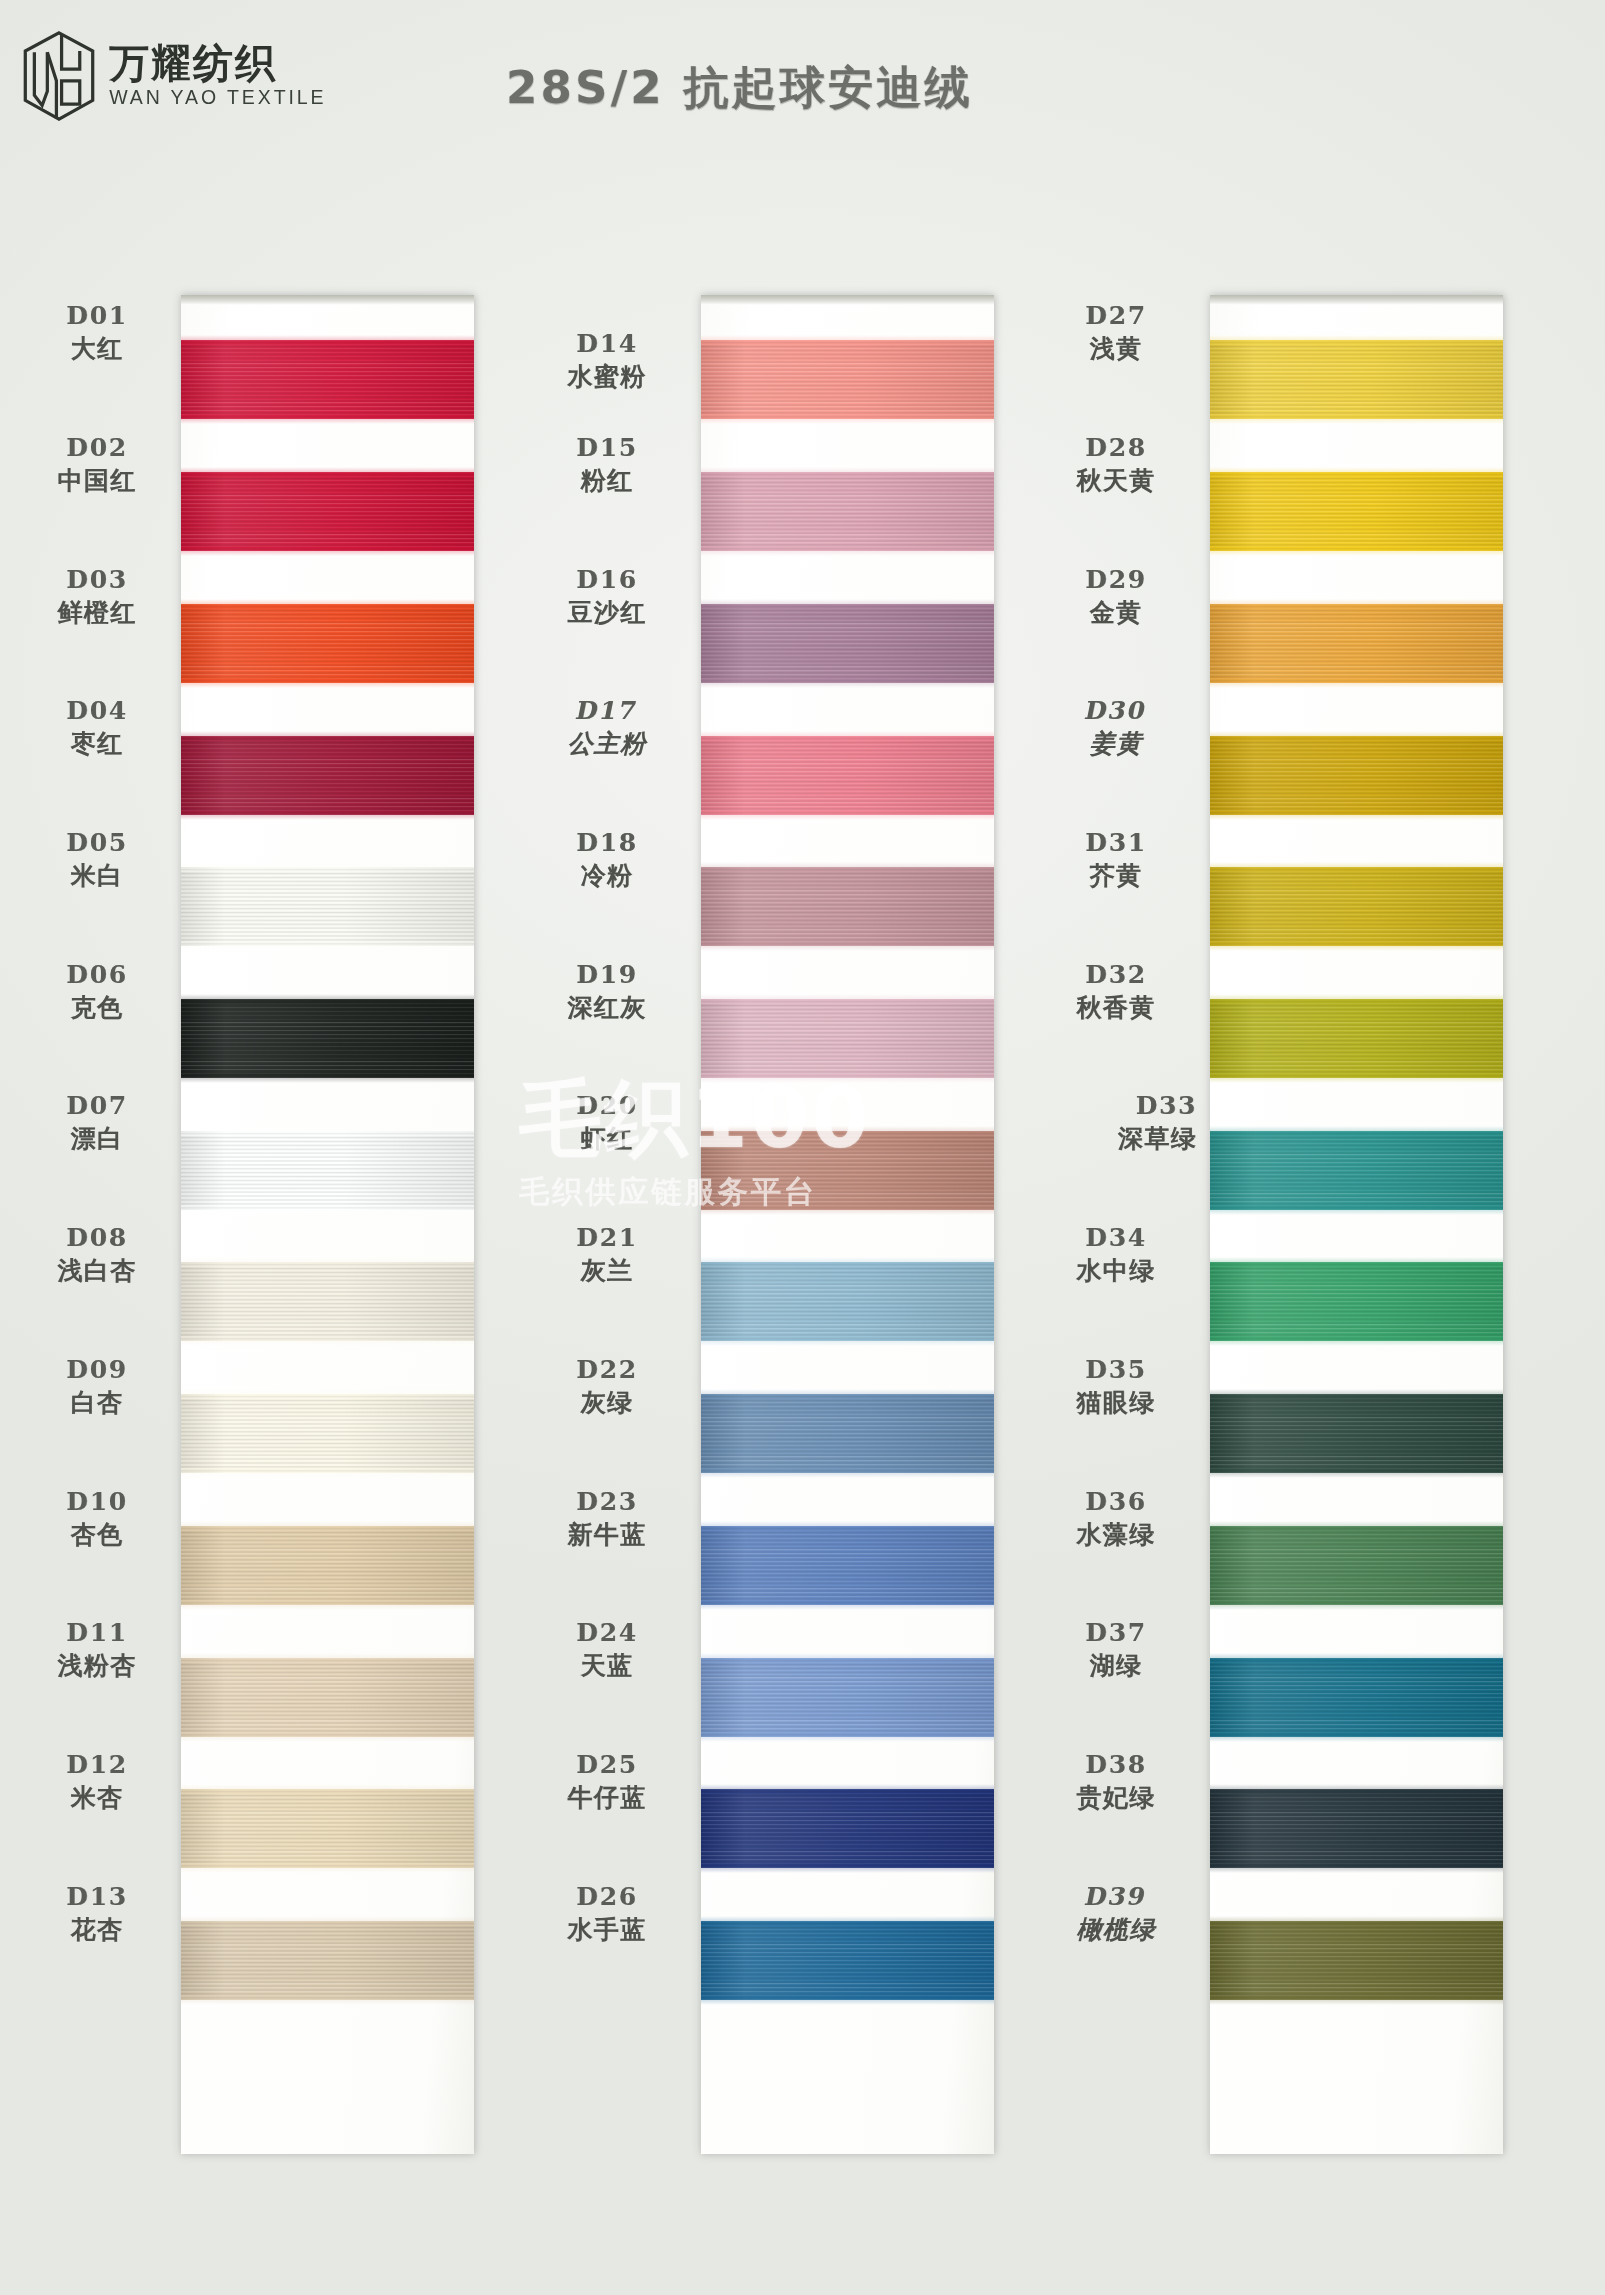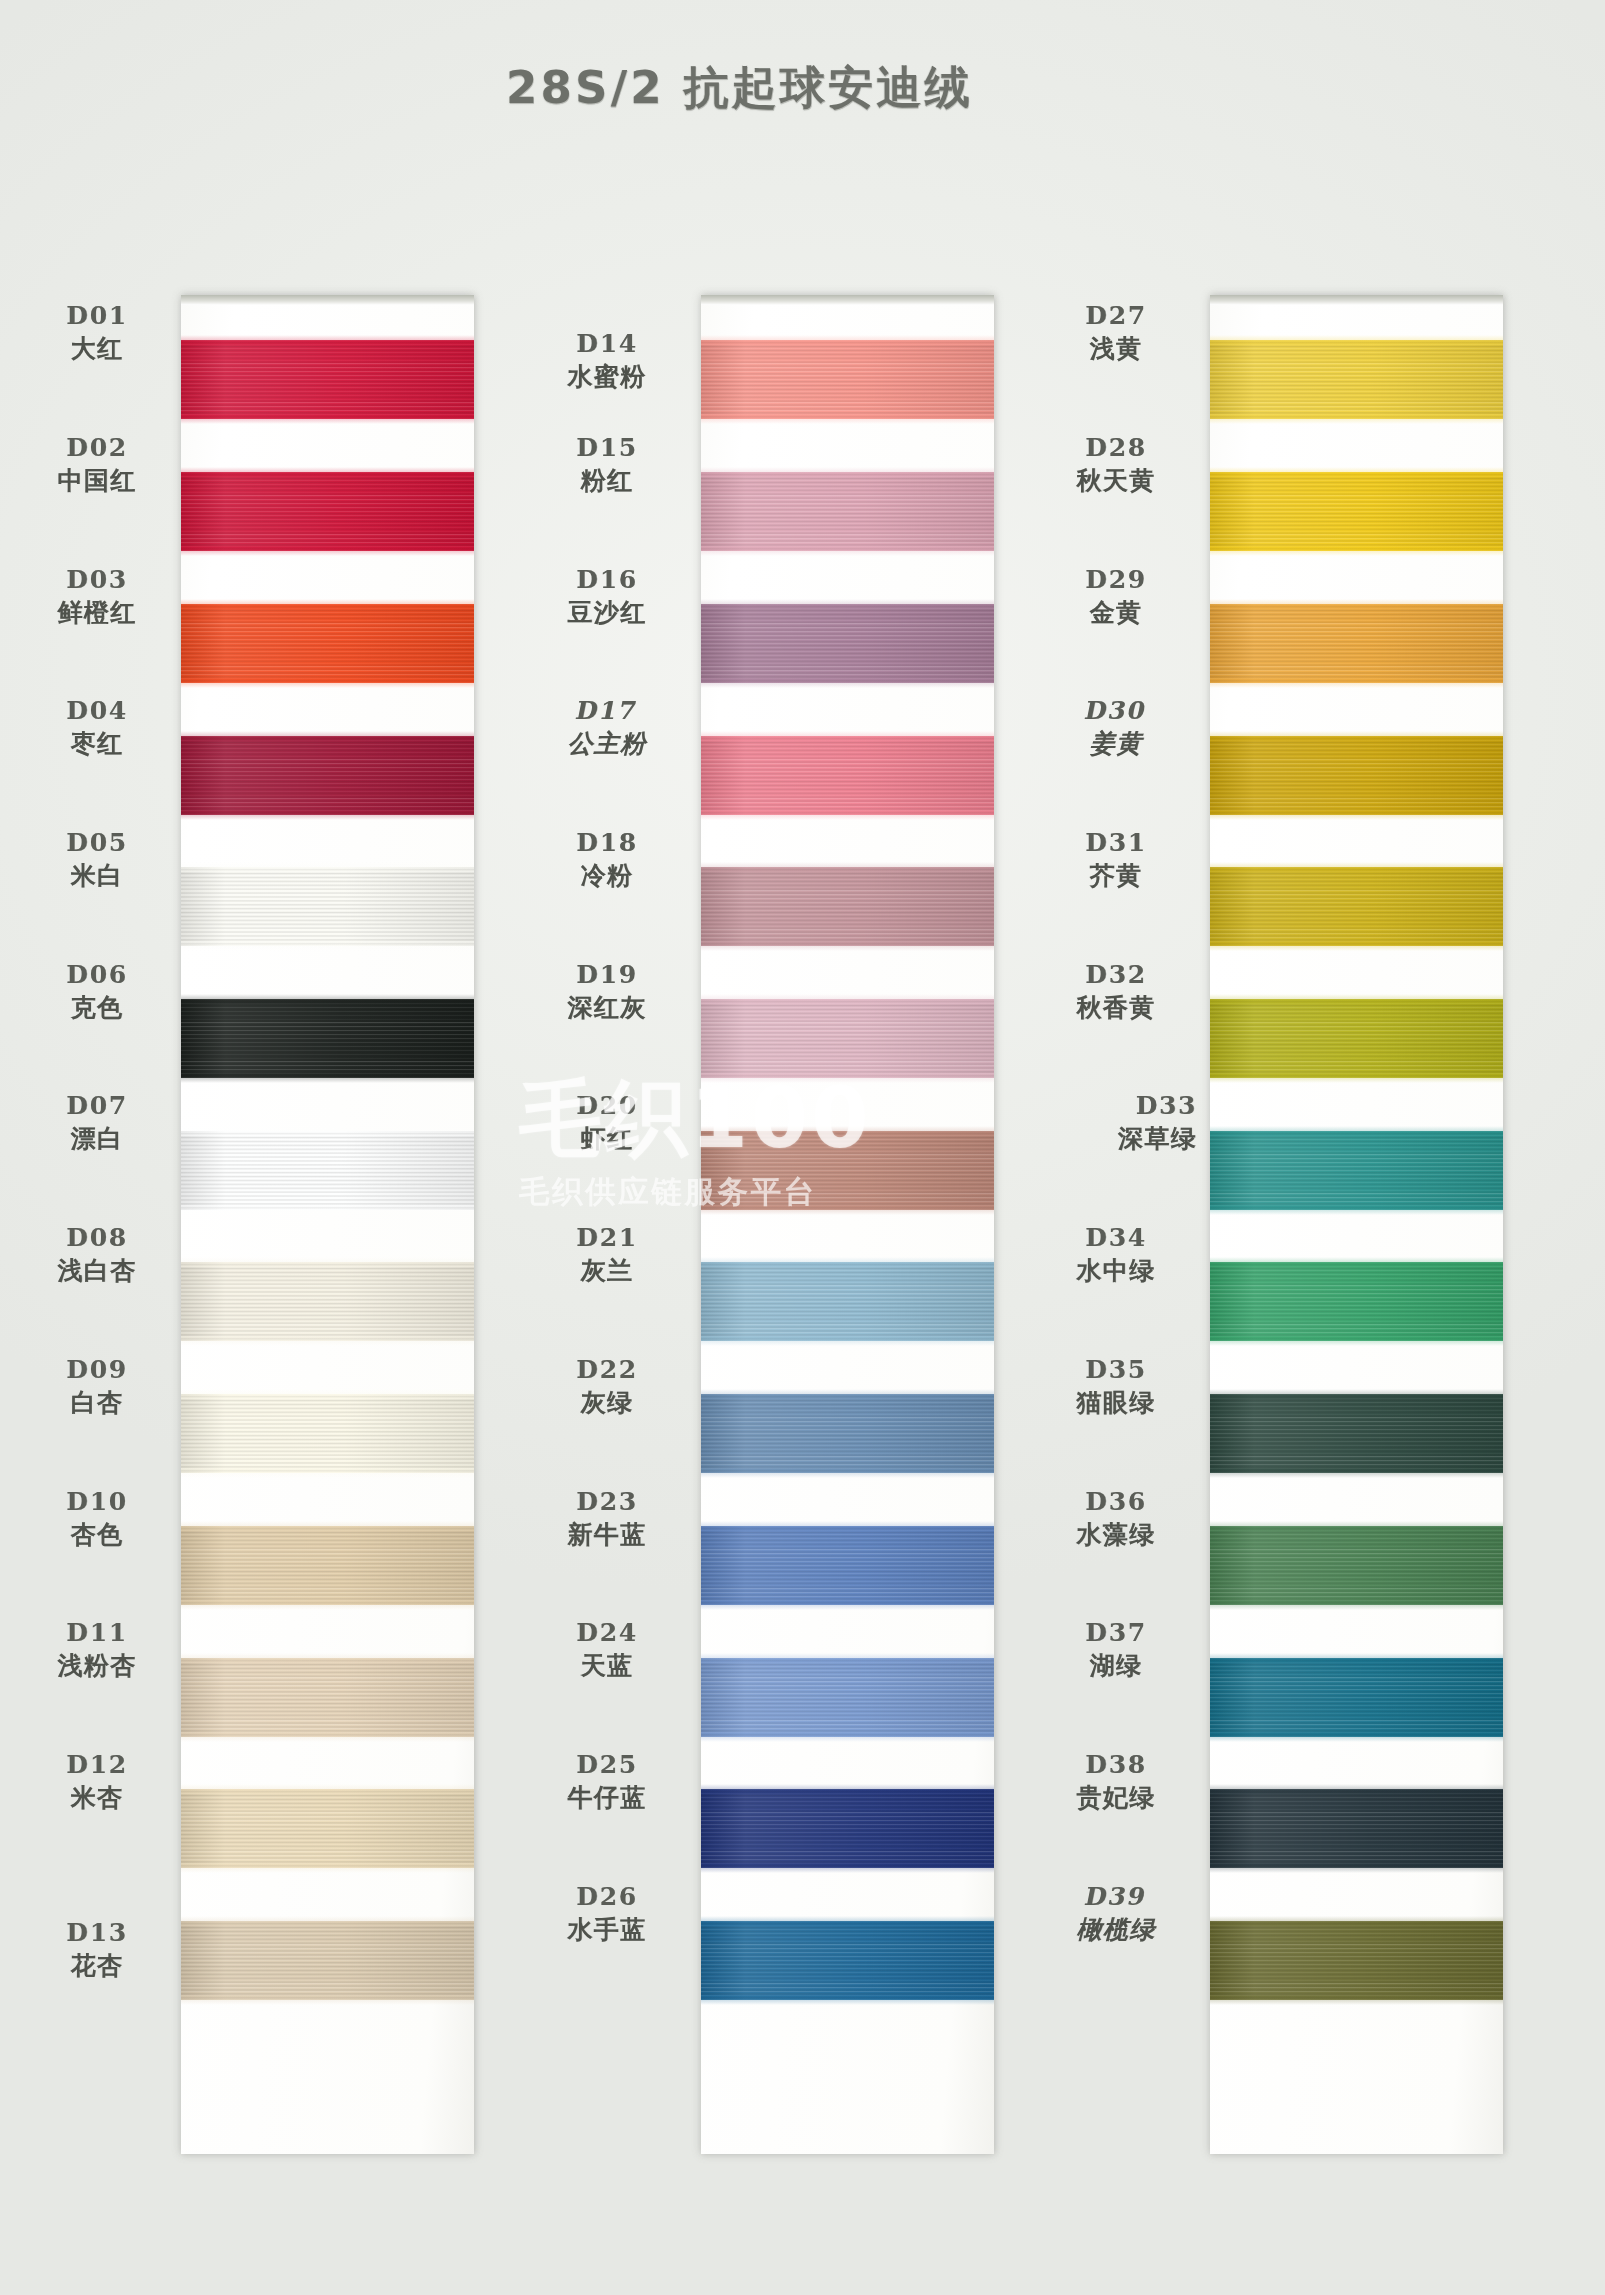--- a/index.html
+++ b/index.html
@@ -134,20 +134,37 @@
     font-family: "DejaVu Sans", sans-serif;
     margin-top: 11.7px;
   }
 </style>
 </head>
 <body>
 
 <div class="page">
 
   <div class="header">
+    <div class="logo-block">
+      <span class="logo-mark">
+        <svg viewBox="0 0 120 145" width="78" height="94" aria-hidden="true">
+          <g fill="none" stroke="#2f342e" stroke-width="5">
+            <path d="M60 6 L112 34 L112 110 L60 139 L8 110 L8 34 Z"></path>
+            <path d="M22 36 L22 102 L34 118 L42 96 L42 36"></path>
+            <path d="M42 36 L56 80 L56 138"></path>
+            <path d="M64 8 L64 62 L92 62 L92 34"></path>
+            <path d="M64 80 L92 80 L92 116 L64 116 Z"></path>
+          </g>
+        </svg>
+      </span>
+      <div class="logo-text">
+        <div class="logo-cn">万耀纺织</div>
+        <div class="logo-en">WAN YAO TEXTILE</div>
+      </div>
+    </div>
     <div class="card-title">28S/2 抗起球安迪绒</div>
   </div>
 
   <div class="columns" id="columns-root">
       <div class="column col1">
         <div class="board">
           <div class="swatch" title="D01 大红" style="top: 45px; height: 79px; background: rgb(212, 23, 60);">
             <div class="yarn"></div>
             <div class="sheen"></div>
             <div class="fuzz-t" style="background: linear-gradient(transparent, rgb(212, 23, 60));"></div>
@@ -268,21 +285,21 @@
             <div class="name">杏色</div>
           </div>
           <div class="label" style="top: 1322px;">
             <div class="code">D11</div>
             <div class="name">浅粉杏</div>
           </div>
           <div class="label" style="top: 1454px;">
             <div class="code">D12</div>
             <div class="name">米杏</div>
           </div>
-          <div class="label" style="top: 1586px; margin-top: 36px;">
+          <div class="label" style="top: 1586px;">
             <div class="code">D13</div>
             <div class="name">花杏</div>
           </div>
         </div>
       </div>
       <div class="column col2">
         <div class="board">
           <div class="swatch" title="D14 水蜜粉" style="top: 45px; height: 79px; background: rgb(248, 150, 140);">
             <div class="yarn"></div>
             <div class="sheen"></div>

